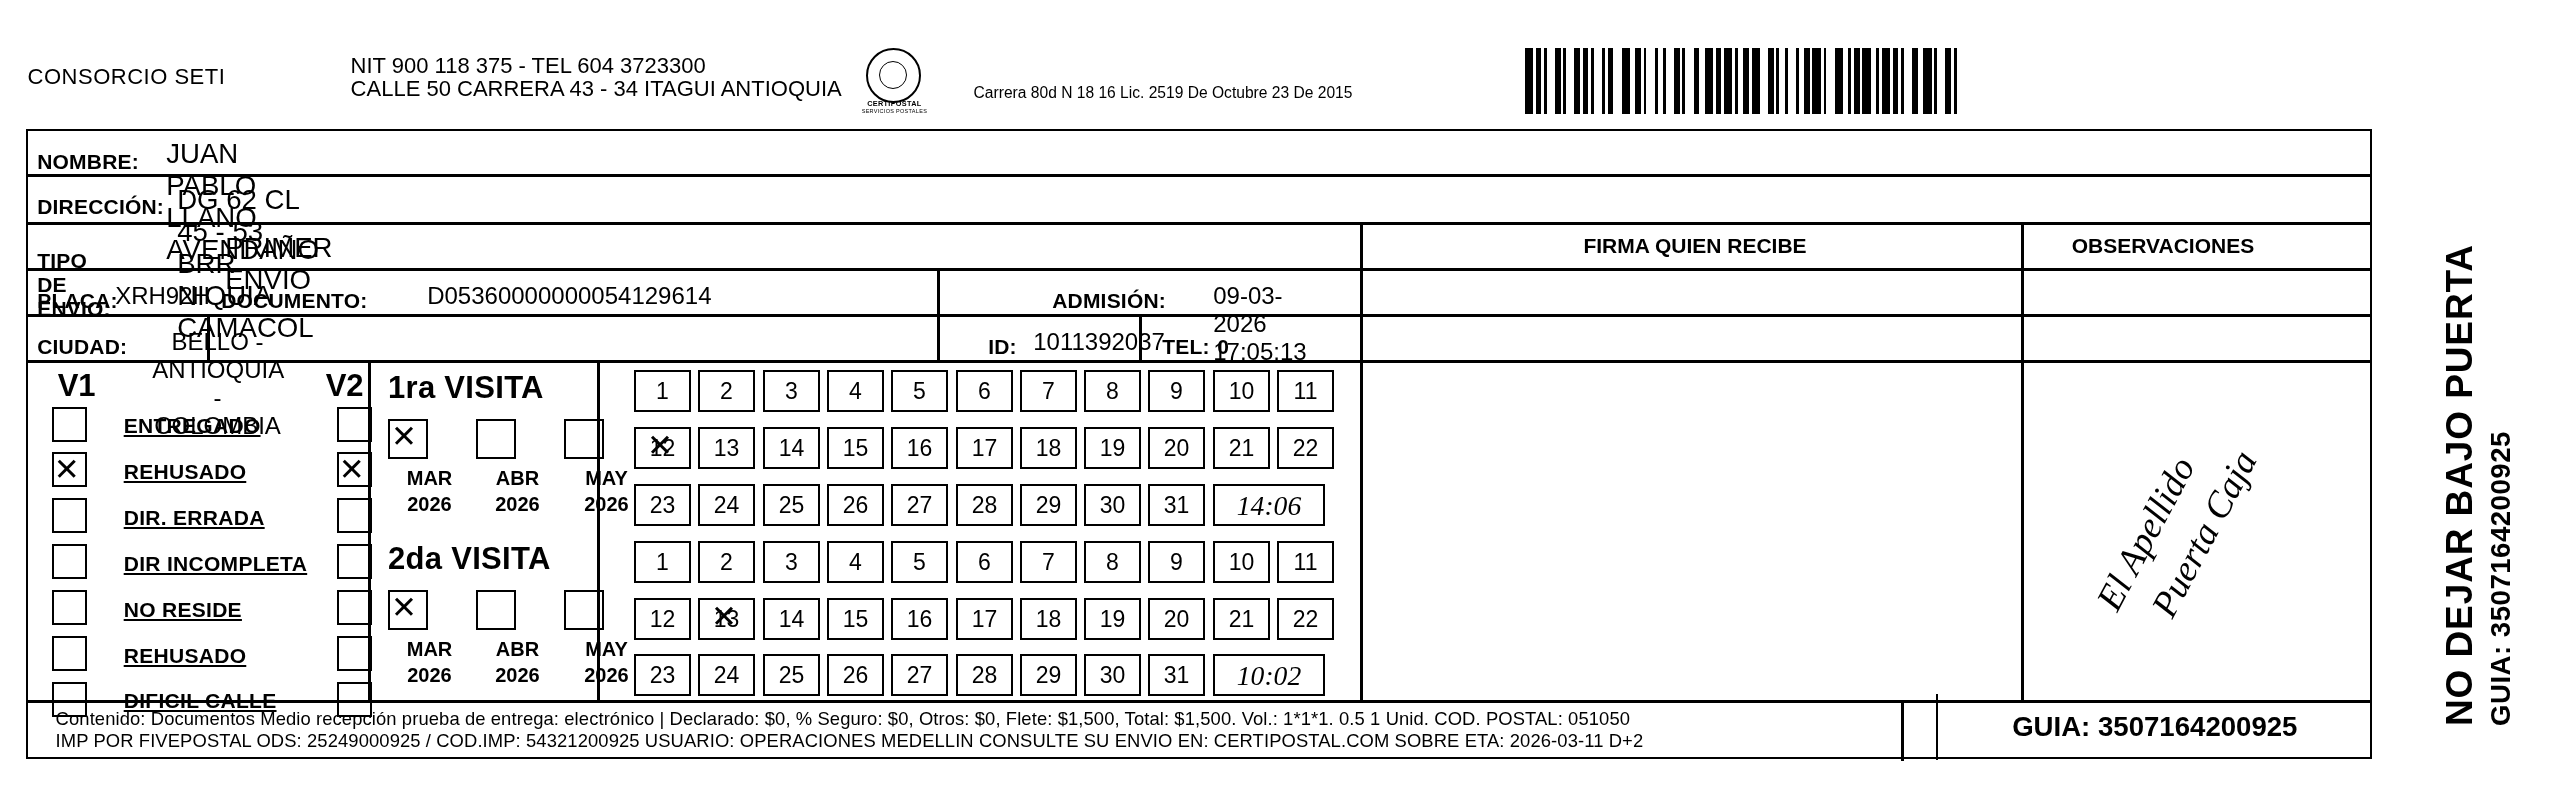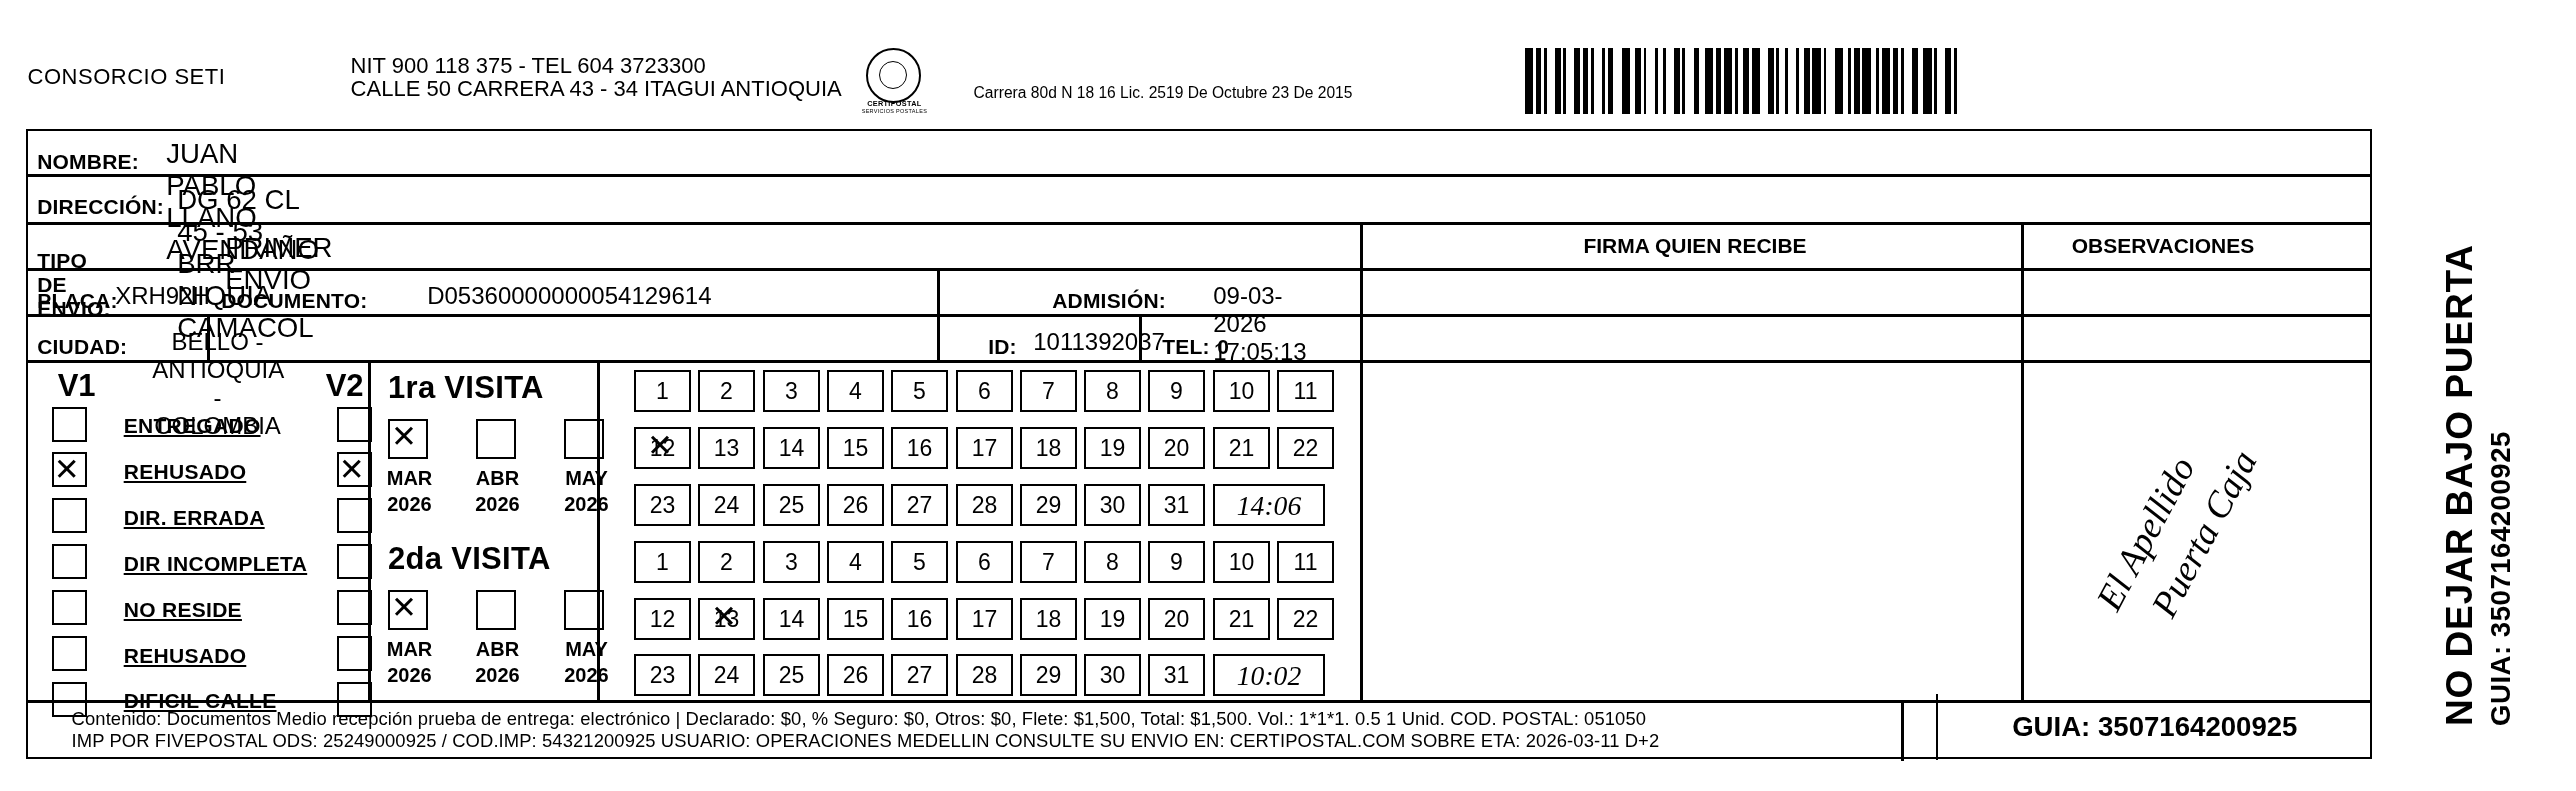--- a/index.html
+++ b/index.html
@@ -52,28 +52,28 @@
   
   .vpanel{position:absolute;left:3.7px;top:237px;width:366px;height:340px;}
   .vpanel .hv{font-size:31px;font-weight:bold;}
   .chk{width:35px;height:35px;border:2.8px solid #000;box-sizing:border-box;position:absolute;}
   .chkrow-label{position:absolute;font-size:21px;font-weight:bold;letter-spacing:0.3px;text-decoration:underline;}
   .xmark{position:absolute;font-size:31px;line-height:31px;font-family:"Liberation Serif",serif;}
 
   
   .visit-title{font-size:31px;font-weight:bold;letter-spacing:0.3px;}
   .mbox{width:40px;height:40px;border:2.8px solid #000;box-sizing:border-box;position:absolute;}
-  .mlabel{position:absolute;font-size:20px;font-weight:bold;text-align:center;width:73px;}
+  .mlabel{position:absolute;font-size:20px;font-weight:bold;text-align:center;width:73px;padding-left:20px;}
   .daycell{position:absolute;width:57px;height:42px;border:2.8px solid #000;box-sizing:border-box;font-size:23px;text-align:center;line-height:39px;}
   .wide{width:112px;}
 
   .hand{font-family:"Liberation Serif",serif;font-style:italic;}
 
   
-  .foot{position:absolute;left:27.6px;bottom:5.5px;width:1873px;margin-left:16px;}
+  .foot{position:absolute;left:27.6px;bottom:5.5px;width:1873px;}
   .foot div{font-size:18.4px;letter-spacing:0.1px;}
   .guia-box{position:absolute;right:-1.8px;bottom:-2.8px;width:436px;height:66px;border-left:2.8px solid #000;box-sizing:border-box;display:flex;align-items:center;justify-content:center;font-size:27.6px;font-weight:bold;}
 </style>
 </head>
 <body>
 
 <div class="sheet">
 
   <div class="header">
     <div class="hdr-consorcio">CONSORCIO SETI</div>

